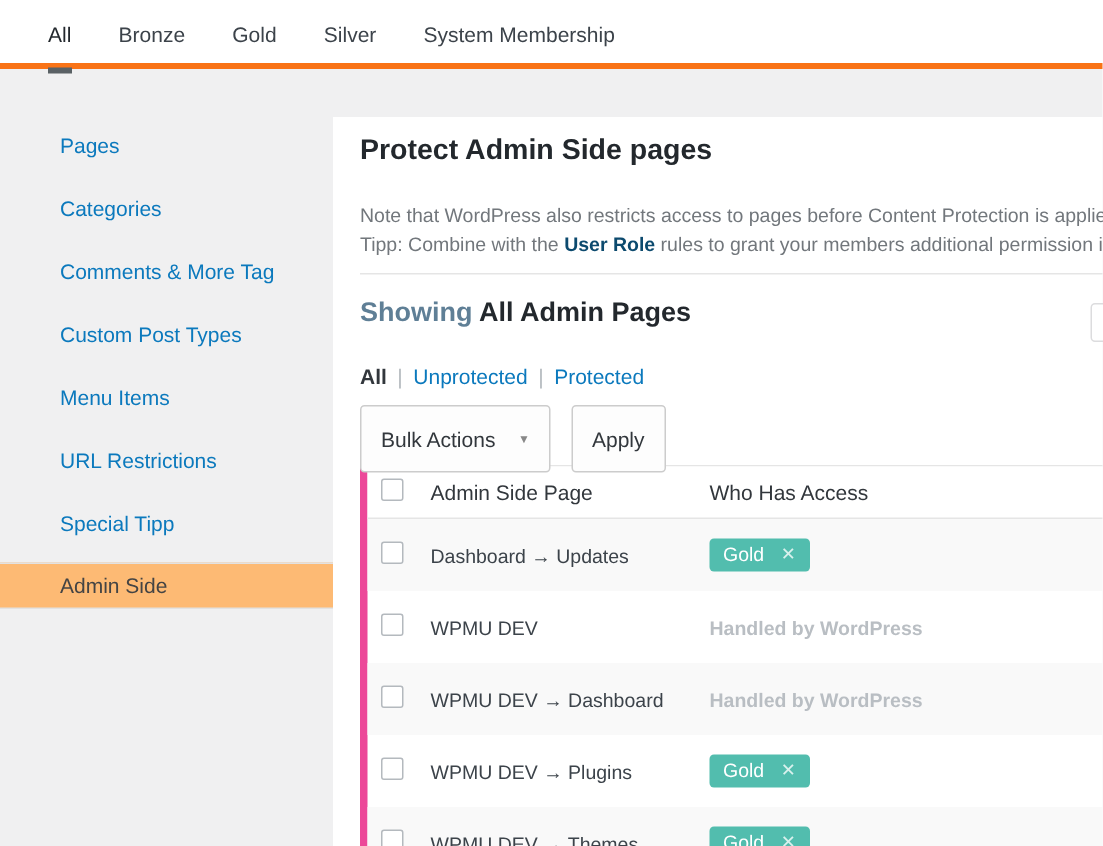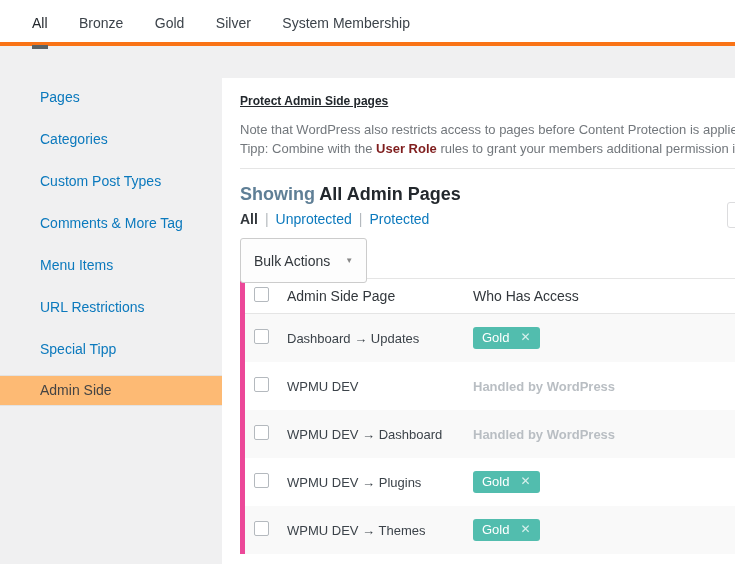--- a/index.html
+++ b/index.html
@@ -72,32 +72,31 @@
   }
 
   
   .card {
     position: absolute; left: 222px; top: 32px; right: 0; bottom: 0;
     background: #fff;
     padding: 12px 0 0 18px;
   }
 
   .page-title {
-    margin: 0 0 8px 0;
-    font-size: 12px; font-weight: 700;
+    margin: 0 0 22px 0;
+    font-size: 19px; font-weight: 700;
     color: #23282d;
     line-height: 22px;
-    text-decoration: underline;
   }
   .note-line {
     font-size: 13px; color: #72777c;
     line-height: 19px;
     white-space: nowrap;
   }
-  .note-line b { font-weight: 700; color: #7f1d1d; }
+  .note-line b { font-weight: 700; color: #0c4a6e; }
 
   .divider {
     border: none;
     border-top: 1px solid #e5e5e5;
     margin: 10px 0 0 0;
   }
 
   .showing-heading {
     margin: 14px 0 0 0;
     font-size: 18px; font-weight: 700;
@@ -113,21 +112,21 @@
     width: 90px; height: 26px;
     border: 1px solid #dcdcde;
     border-radius: 3px;
     background: #fff;
     padding: 0 6px;
     font-size: 13px;
     outline: none;
   }
 
   .filter-row {
-    margin-top: 5px;
+    margin-top: 23px;
     font-size: 14px;
     line-height: 18px;
   }
   .filter-link { color: #0b79bd; cursor: pointer; }
   .filter-link.active { color: #32373c; font-weight: 700; cursor: default; }
   .filter-sep { color: #b4b9be; margin: 0 7px; }
 
   .bulk-row { margin-top: 10px; height: 29px; }
   .btn {
     display: inline-flex; align-items: center;
@@ -206,22 +205,22 @@
   <div class="tab"><span>Gold</span></div>
   <div class="tab"><span>Silver</span></div>
   <div class="tab"><span>System Membership</span></div>
 </div>
 
 <div class="layout">
 
   <div class="sidebar">
     <a class="side-item">Pages</a>
     <a class="side-item">Categories</a>
+    <a class="side-item">Comments &amp; More Tag</a>
     <a class="side-item">Custom Post Types</a>
-    <a class="side-item">Comments &amp; More Tag</a>
     <a class="side-item">Menu Items</a>
     <a class="side-item">URL Restrictions</a>
     <a class="side-item">Special Tipp</a>
     <a class="side-item active">Admin Side</a>
   </div>
 
   <div class="card">
 
     <h2 class="page-title">Protect Admin Side pages</h2>
 
@@ -236,20 +235,21 @@
 
     <div class="filter-row">
       <span class="filter-link active">All</span><span class="filter-sep">|</span><span class="filter-link">Unprotected</span><span class="filter-sep">|</span><span class="filter-link">Protected</span>
     </div>
 
     <div class="bulk-row">
       <div class="btn">
           <span>Bulk Actions</span>
           <span class="caret">▼</span>
         </div>
+      <button class="btn apply-btn">Apply</button>
     </div>
 
     <div class="table">
 
       <div class="t-head">
         <div><input type="checkbox" style=""></div>
         <div>Admin Side Page</div>
         <div>Who Has Access</div>
       </div>
 

